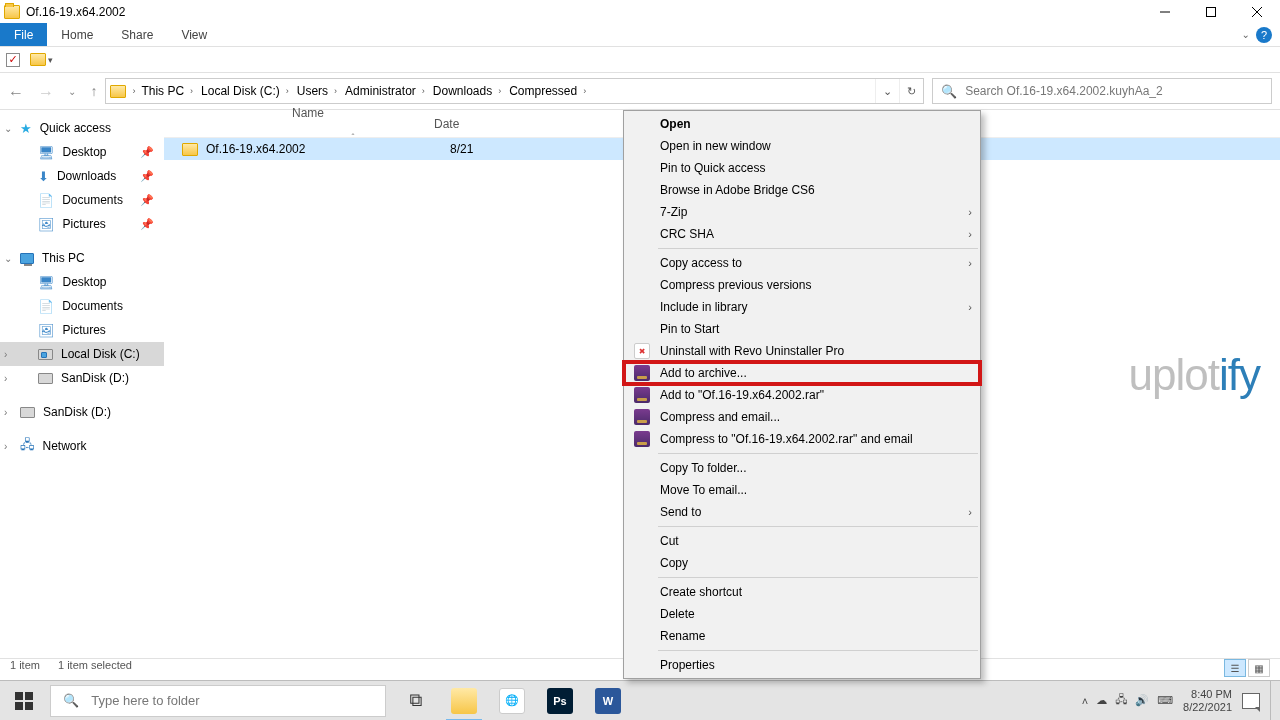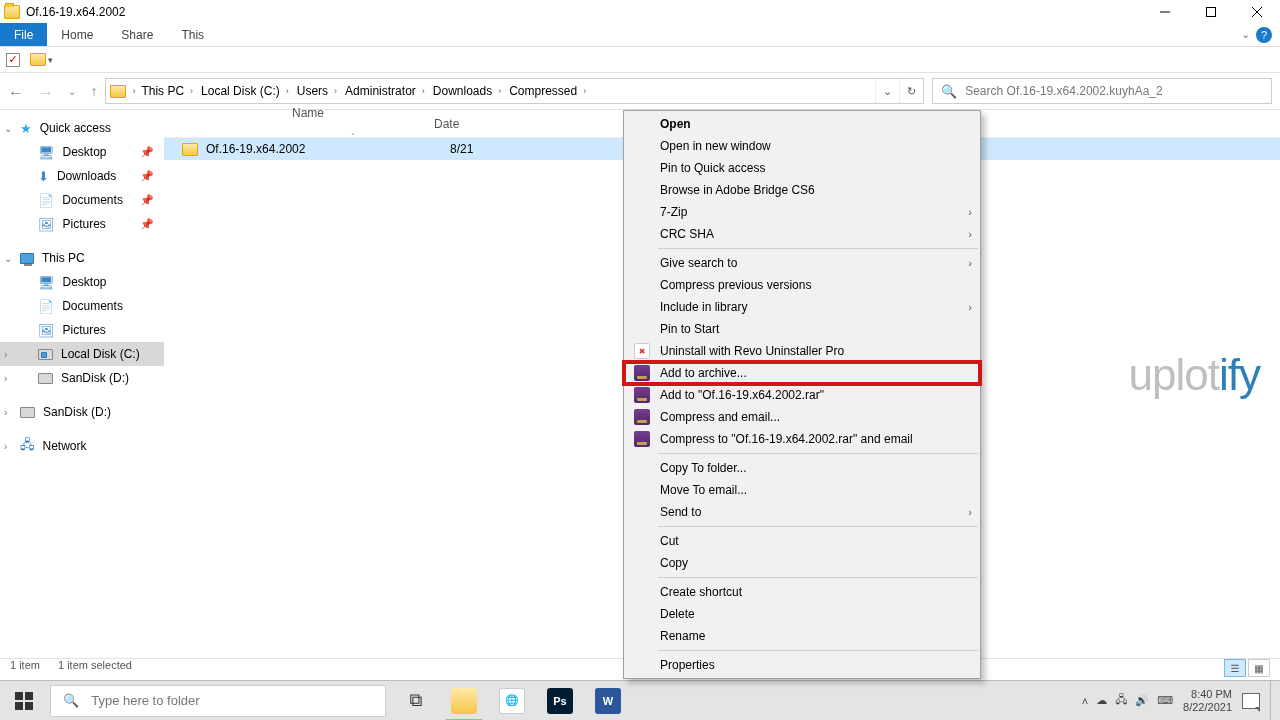--- a/index.html
+++ b/index.html
@@ -138,21 +138,21 @@
             <line x1="10" y1="0" x2="0" y2="10"></line>
           </svg>
         </div>
     </div>
   </div>
 
   <div class="ribbon-tabs">
     <div class="ribbon-tab file">File</div>
     <div class="ribbon-tab">Home</div>
     <div class="ribbon-tab">Share</div>
-    <div class="ribbon-tab">This</div>
+    <div class="ribbon-tab">View</div>
     <div class="help-icon">
       <span class="chev">⌄</span>
       <span class="q">?</span>
     </div>
   </div>
 
   <div class="qat">
     <div class="chk">✓</div>
     <div style="display:flex;align-items:center;gap:2px;">
       <div class="mini-folder"></div>
@@ -298,21 +298,21 @@
         <div class="ctx-item">
             <span>7-Zip</span>
             <span class="arrow">›</span>
           </div>
         <div class="ctx-item">
             <span>CRC SHA</span>
             <span class="arrow">›</span>
           </div>
         <div class="ctx-sep"></div>
         <div class="ctx-item">
-            <span>Give search to</span>
+            <span>Copy access to</span>
             <span class="arrow">›</span>
           </div>
         <div class="ctx-item">Compress previous versions</div>
         <div class="ctx-item">
             <span>Include in library</span>
             <span class="arrow">›</span>
           </div>
         <div class="ctx-item">Pin to Start</div>
         <div class="ctx-item">
             <span class="ico revo"></span>

